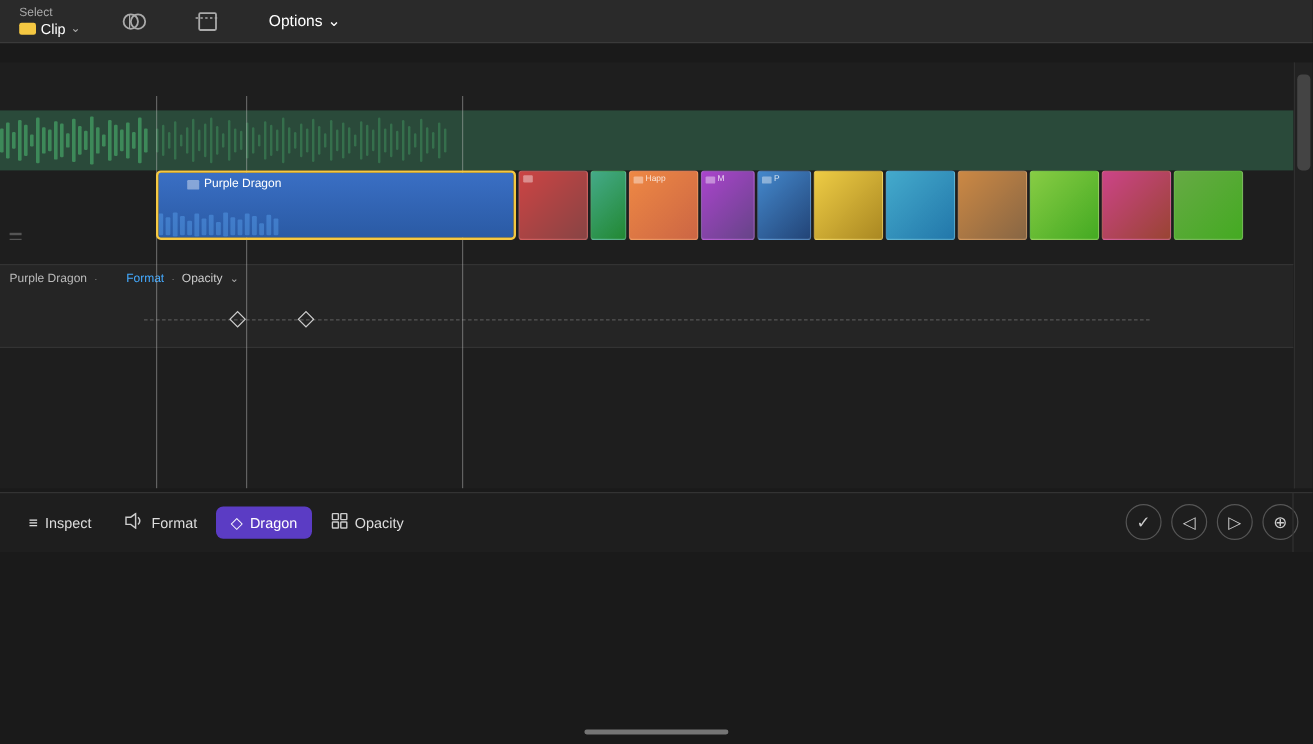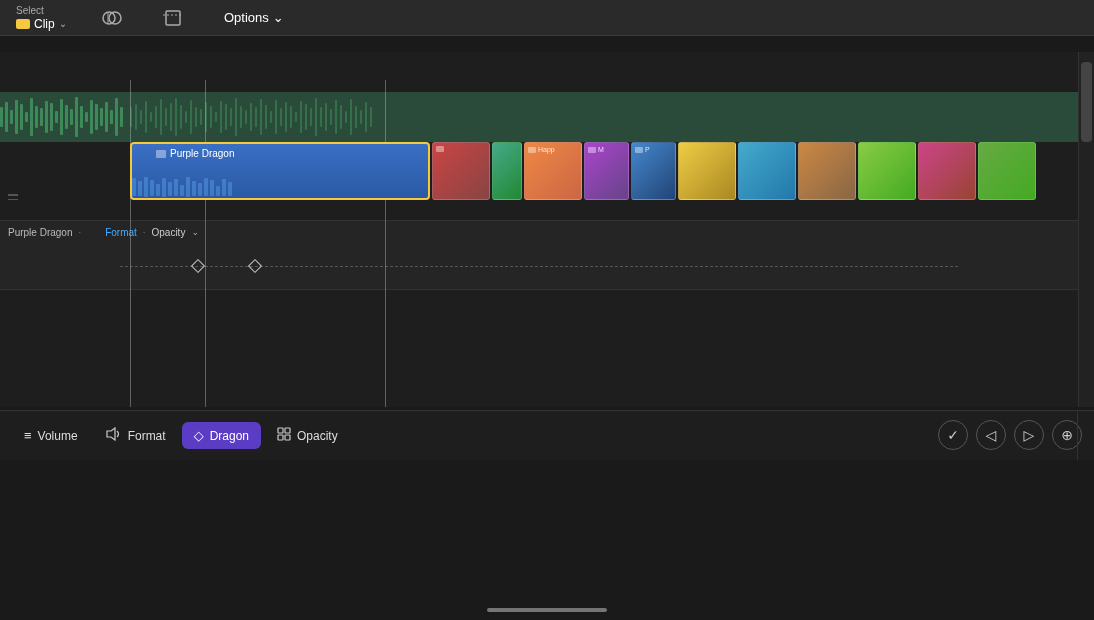--- a/index.html
+++ b/index.html
@@ -699,21 +699,21 @@
     <div style="width:10px; height:1.5px; background:#555;"></div>
     <div style="width:10px; height:1.5px; background:#555;"></div>
   </div>
 
 </div>
 
 <div class="bottom-toolbar">
   <div class="toolbar-buttons">
     <button class="tool-btn">
       <span class="tool-btn-icon">≡</span>
-      <span>Volume</span>
+      <span>Inspect</span>
     </button>
     <button class="tool-btn">
       <span class="tool-btn-icon">
         <svg width="16" height="14" viewBox="0 0 16 14">
           <polygon points="1,4 5,4 9,1 9,13 5,10 1,10" fill="none" stroke="#ccc" stroke-width="1.2"></polygon>
           <path d="M11,4 Q14,7 11,10" fill="none" stroke="#ccc" stroke-width="1.2"></path>
         </svg>
       </span>
       <span>Format</span>
     </button>

